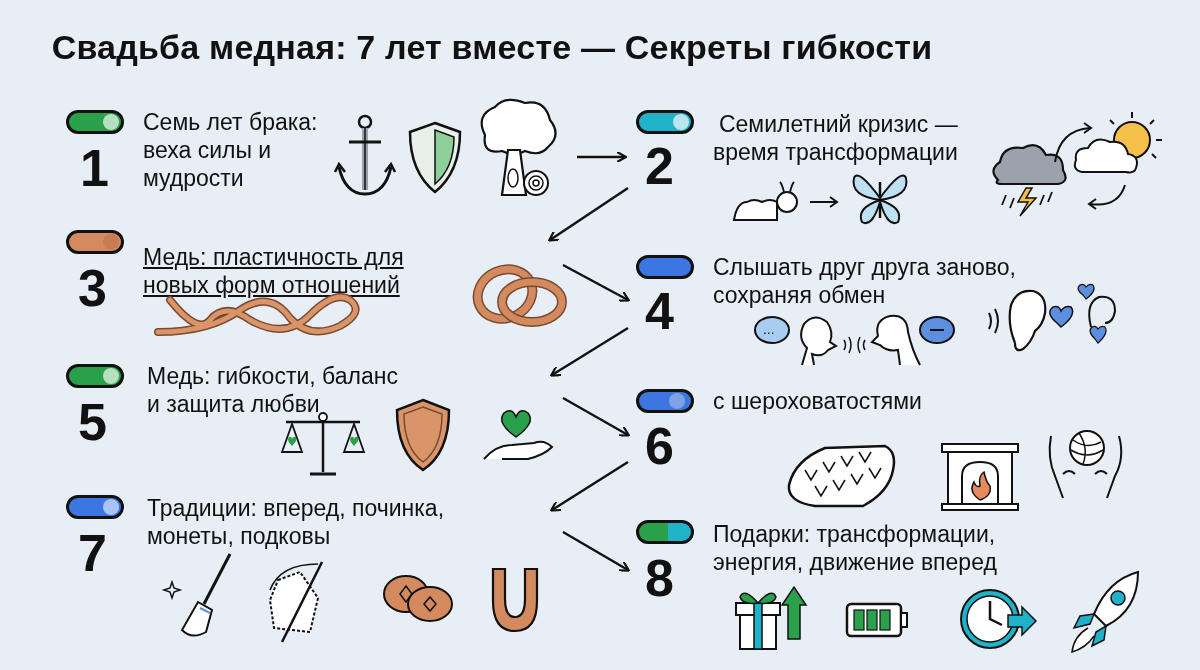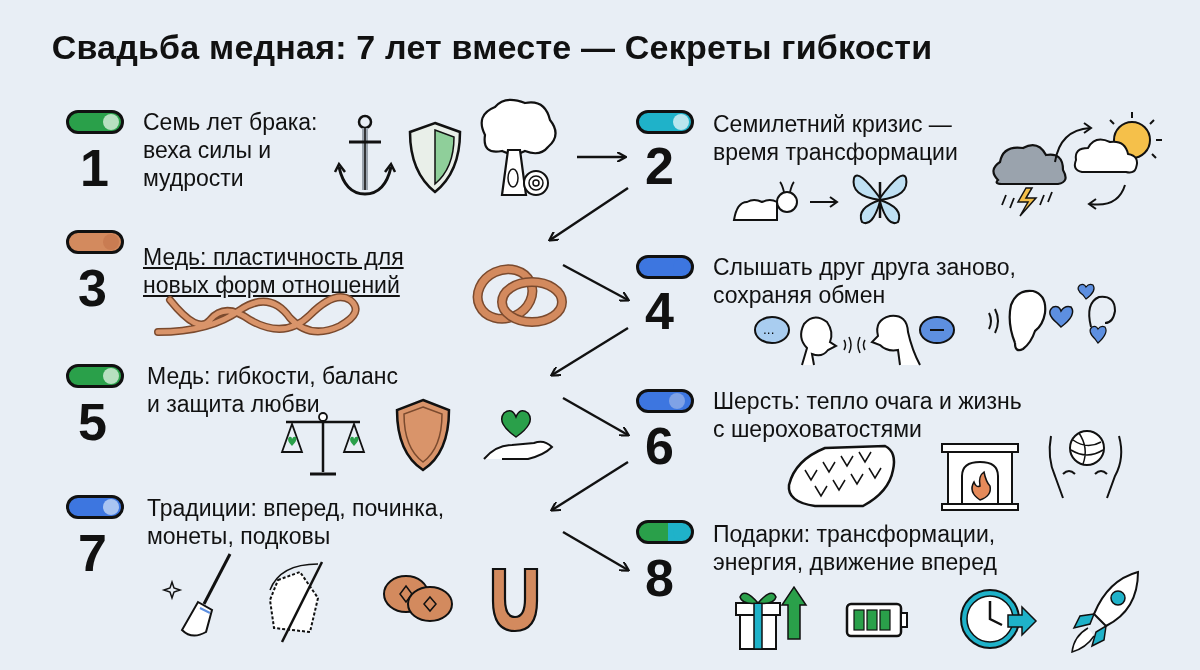--- a/index.html
+++ b/index.html
@@ -66,21 +66,21 @@
     <circle cx="66" cy="88" r="7" fill="none" stroke="#111" stroke-width="1.5"></circle>
     <circle cx="66" cy="88" r="3" fill="none" stroke="#111" stroke-width="1.5"></circle>
   </svg>
 </div>
 
 <div class="step">
   <div class="toggle" style="left:636px;top:110px;background:#1fb2c9;">
       <div class="knob" style="left:34px;background:#b9e6ee;"></div>
     </div>
   <div class="num" style="left:645px;top:140px;">2</div>
-  <div class="txt" style="left:713px;top:110px;">
+  <div class="txt" style="left:713px;top:110px;text-align:right;">
     <div>Семилетний кризис —</div>
     <div>время трансформации</div>
   </div>
   <svg class="icons" style="left:732px;top:180px;" width="70" height="45">
     <path d="M2,40 Q5,22 15,22 Q22,18 30,22 Q38,18 45,22 L45,40 Z" fill="#fff" stroke="#111" stroke-width="2"></path>
     <circle cx="55" cy="22" r="10" fill="#fff" stroke="#111" stroke-width="2"></circle>
     <path d="M52,12 Q50,4 48,2 M58,12 Q60,4 62,2" stroke="#111" stroke-width="1.8" fill="none"></path>
   </svg>
   <svg class="icons" style="left:810px;top:195px;" width="30" height="14">
     <line x1="0" y1="7" x2="26" y2="7" stroke="#111" stroke-width="2"></line>
@@ -183,21 +183,20 @@
     <path d="M2,54 Q14,40 30,40 L52,38 Q62,34 70,42 Q62,50 46,54 L20,54" fill="#fff" stroke="#111" stroke-width="2"></path>
   </svg>
 </div>
 
 <div class="step">
   <div class="toggle" style="left:636px;top:389px;background:#3d76e0;">
       <div class="knob" style="left:30px;background:#7fa2e6;"></div>
     </div>
   <div class="num" style="left:645px;top:420px;">6</div>
   <div class="txt" style="left:713px;top:387px;">
-    <div>Шерсть: тепло очага и жизнь</div>
     <div>с шероховатостями</div>
   </div>
   <svg class="icons" style="left:785px;top:440px;" width="115" height="70">
     <path d="M4,45 Q10,20 40,8 L100,6 Q112,12 108,30 Q104,52 78,66 L30,66 Q2,62 4,45 Z" fill="#fff" stroke="#111" stroke-width="2.5"></path>
     <path d="M20,30 L26,40 L32,30 M38,22 L44,32 L50,22 M56,16 L62,26 L68,16 M74,12 L80,22 L86,12 M30,46 L36,56 L42,46 M48,40 L54,50 L60,40 M66,34 L72,44 L78,34 M84,28 L90,38 L96,28" fill="none" stroke="#111" stroke-width="1.5"></path>
   </svg>
   <svg class="icons" style="left:940px;top:442px;" width="80" height="70">
     <rect x="2" y="2" width="76" height="8" fill="#fff" stroke="#111" stroke-width="2"></rect>
     <rect x="8" y="10" width="64" height="52" fill="#fff" stroke="#111" stroke-width="2"></rect>
     <path d="M22,62 L22,34 Q22,20 40,20 Q58,20 58,34 L58,62" fill="#fff" stroke="#111" stroke-width="2"></path>

